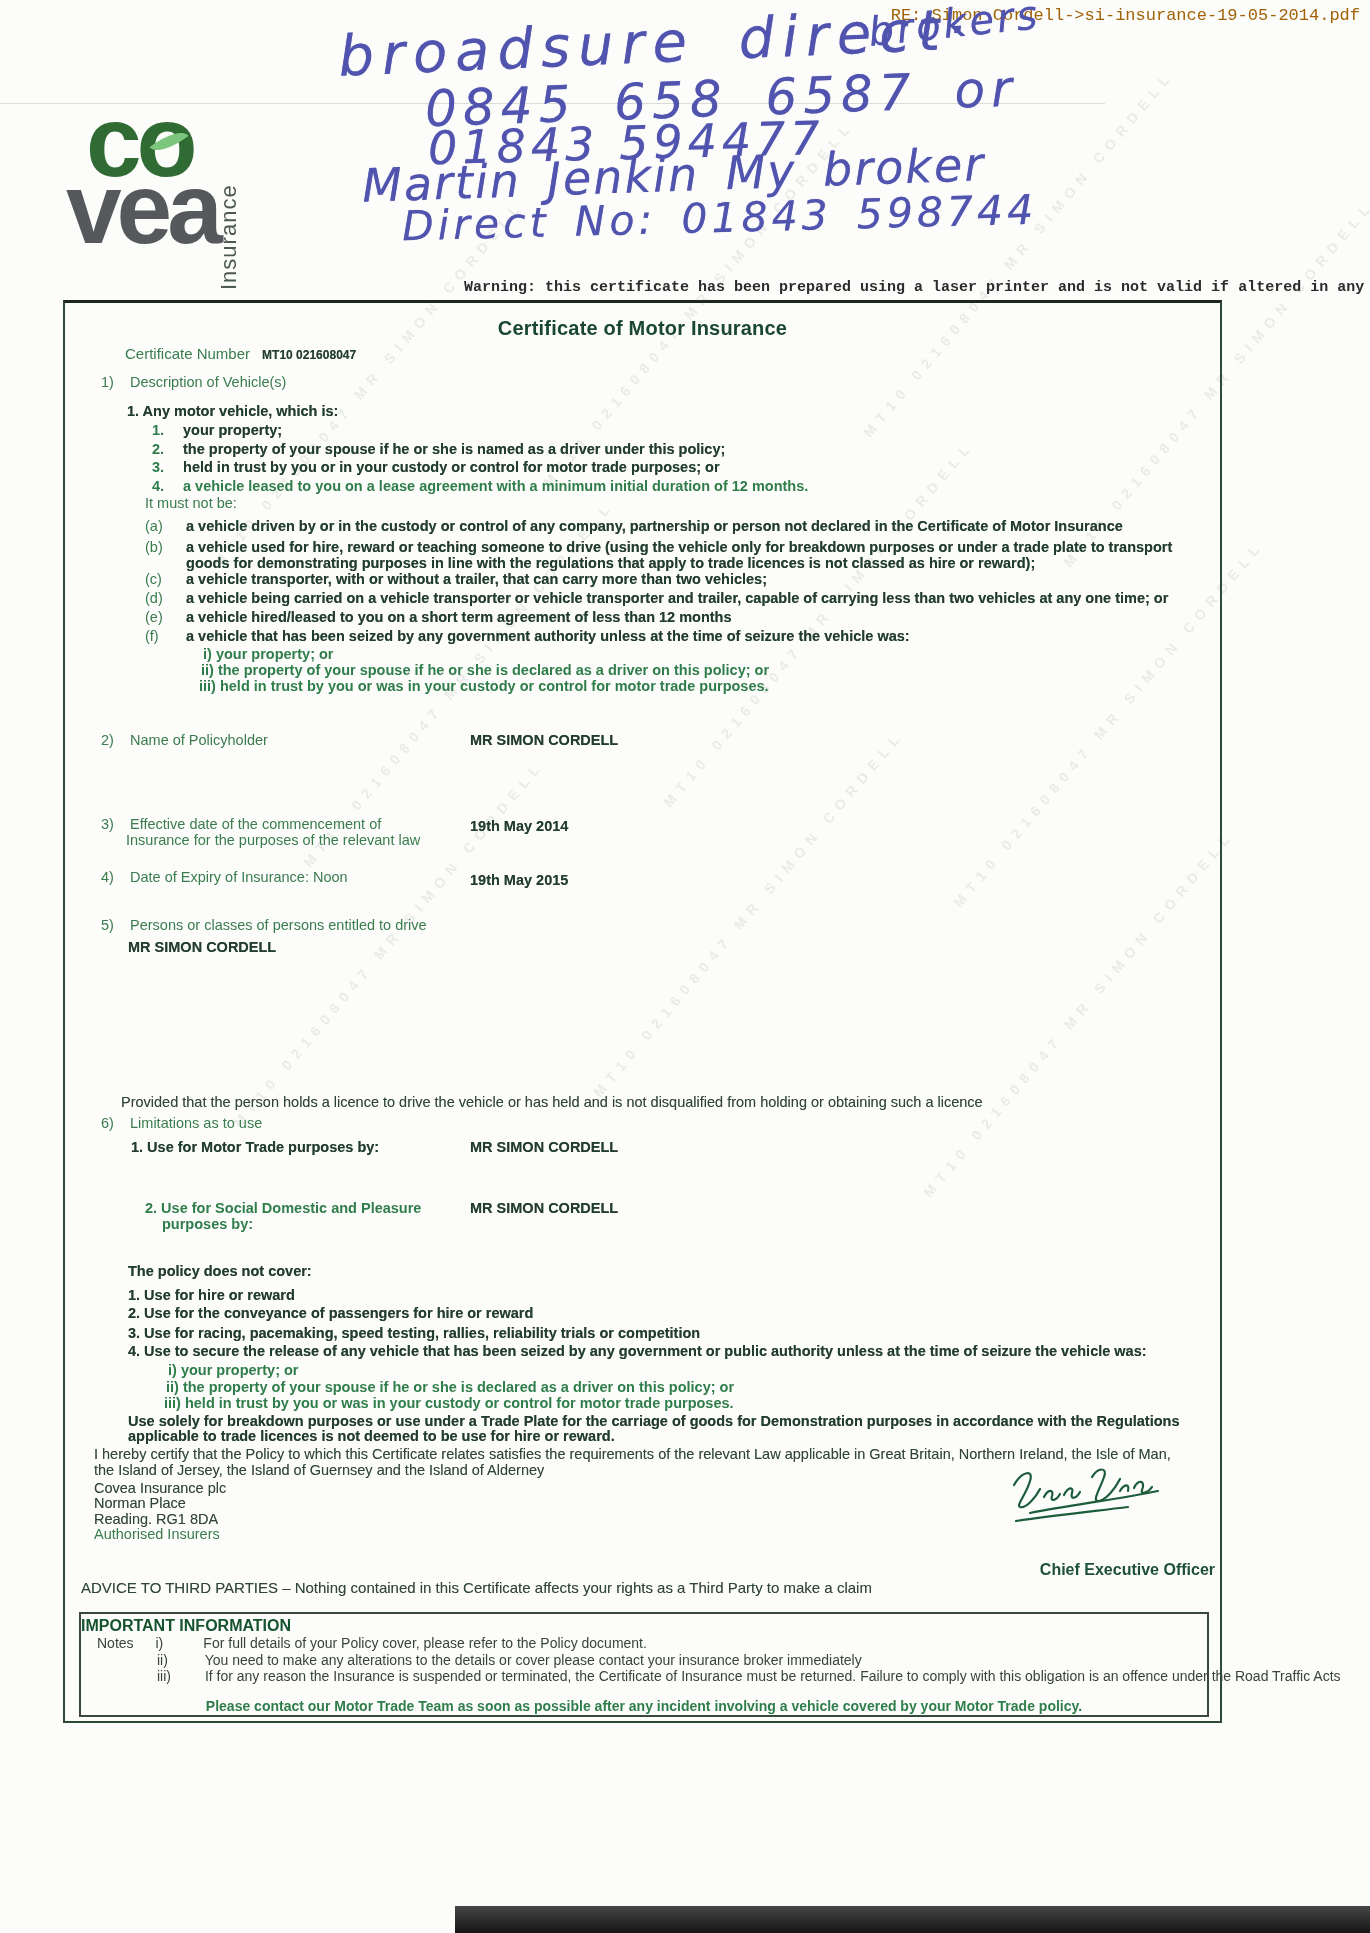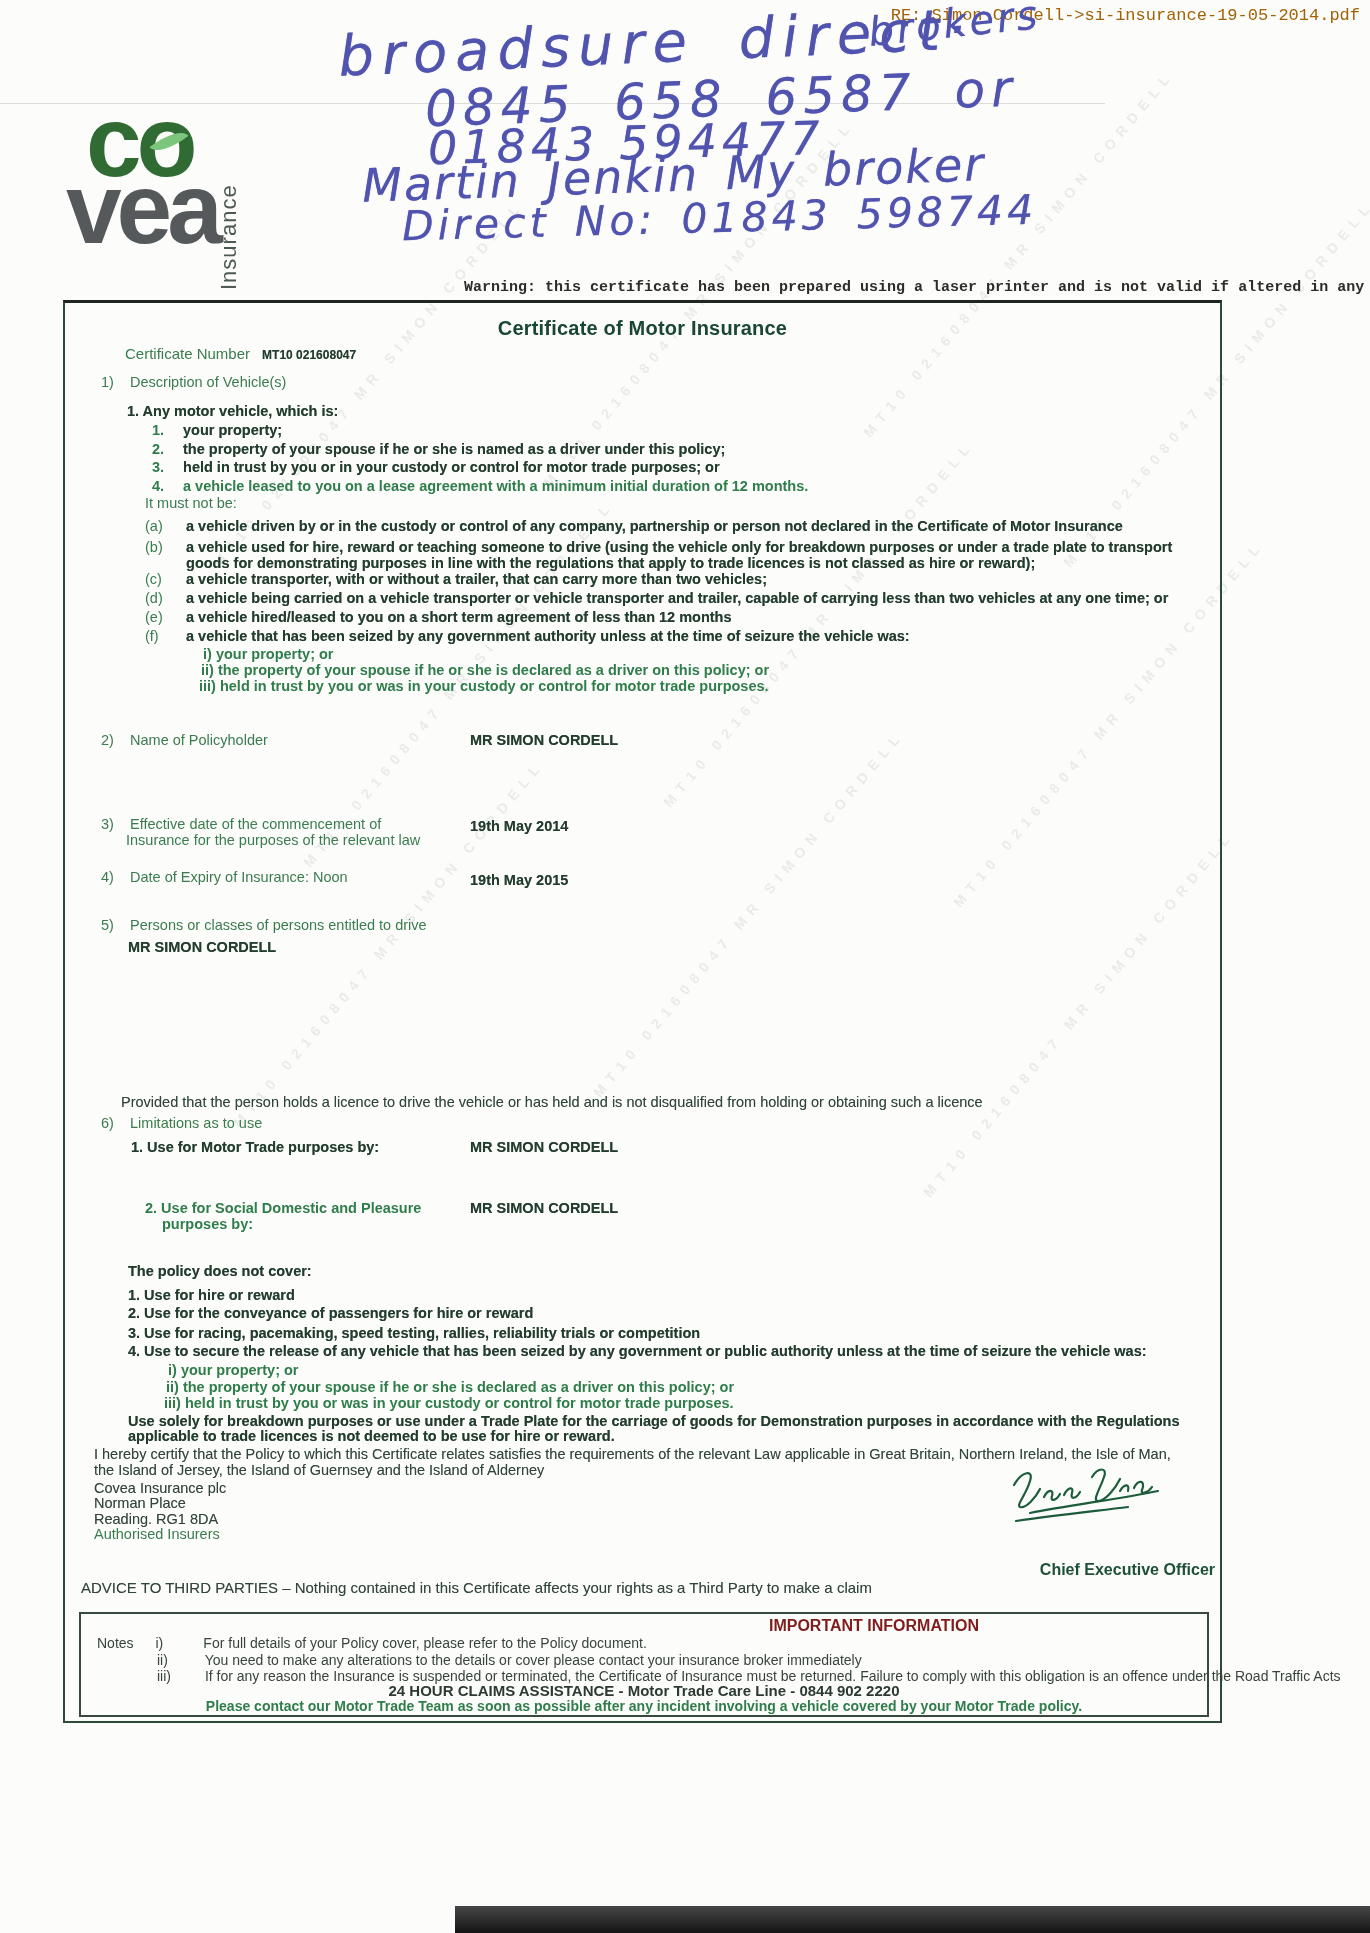--- a/index.html
+++ b/index.html
@@ -30,21 +30,21 @@
   .r{color:#31453a;font-weight:400;text-shadow:0 0 .4px rgba(40,65,50,.4);}
   .title{width:1155px;text-align:center;font-size:20px;font-weight:bold;color:#1a4634;letter-spacing:.2px;}
   .secnum{display:inline-block;width:25px;}
   .inum{display:inline-block;width:27px;}
   .enum{display:inline-block;width:37px;}
   .nnum{display:inline-block;width:44px;}
   .chief{font-size:16px;font-weight:bold;color:#1e5038;text-align:right;width:230px;margin-top:14px;}
   
   .infobox{position:absolute;left:14px;top:1309px;width:1126px;height:101px;border:2px solid #39493d;}
   .irow{position:absolute;white-space:nowrap;font-size:14px;color:#37433b;}
-  .ititle{width:898px;text-align:right;font-size:16px;font-weight:bold;color:#7f1d1d;}
+  .ititle{width:898px;text-align:left;font-size:16px;font-weight:bold;color:#14532d;}
   .icenter{width:1126px;text-align:center;font-weight:bold;}
   .wm{position:absolute;transform:rotate(-50deg);transform-origin:left top;font-size:14px;font-weight:bold;
       letter-spacing:7px;color:rgba(140,152,142,.17);z-index:0;white-space:nowrap;}
   .botbar{position:absolute;left:455px;top:1906px;width:915px;height:27px;
           background:linear-gradient(#474747,#141414);}
   svg.sig{position:absolute;}
 </style>
 </head>
 <body>
 
@@ -225,21 +225,20 @@
         <span>For full details of your Policy cover, please refer to the Policy document.</span>
       </div>
       <div class="irow" style="left:76px;top:38px">
         <span class="nnum">ii)</span>
         <span>You need to make any alterations to the details or cover please contact your insurance broker immediately</span>
       </div>
       <div class="irow" style="left:76px;top:54px">
         <span class="nnum">iii)</span>
         <span>If for any reason the Insurance is suspended or terminated, the Certificate of Insurance must be returned. Failure to comply with this obligation is an offence under the Road Traffic Acts</span>
       </div>
-      <div class="irow icenter" style="left:0;top:68px;font-size:15px;color:#2c3a31">24 HOUR CLAIMS ASSISTANCE - Motor Trade Care Line - 0844 902 2220</div>
       <div class="irow icenter" style="left:0;top:84px;font-size:14px;color:#2f7d4a">Please contact our Motor Trade Team as soon as possible after any incident involving a vehicle covered by your Motor Trade policy.</div>
     </div>
 
   </div>
 
   <div class="botbar"></div>
 
 </div>
 
 </body></html>

